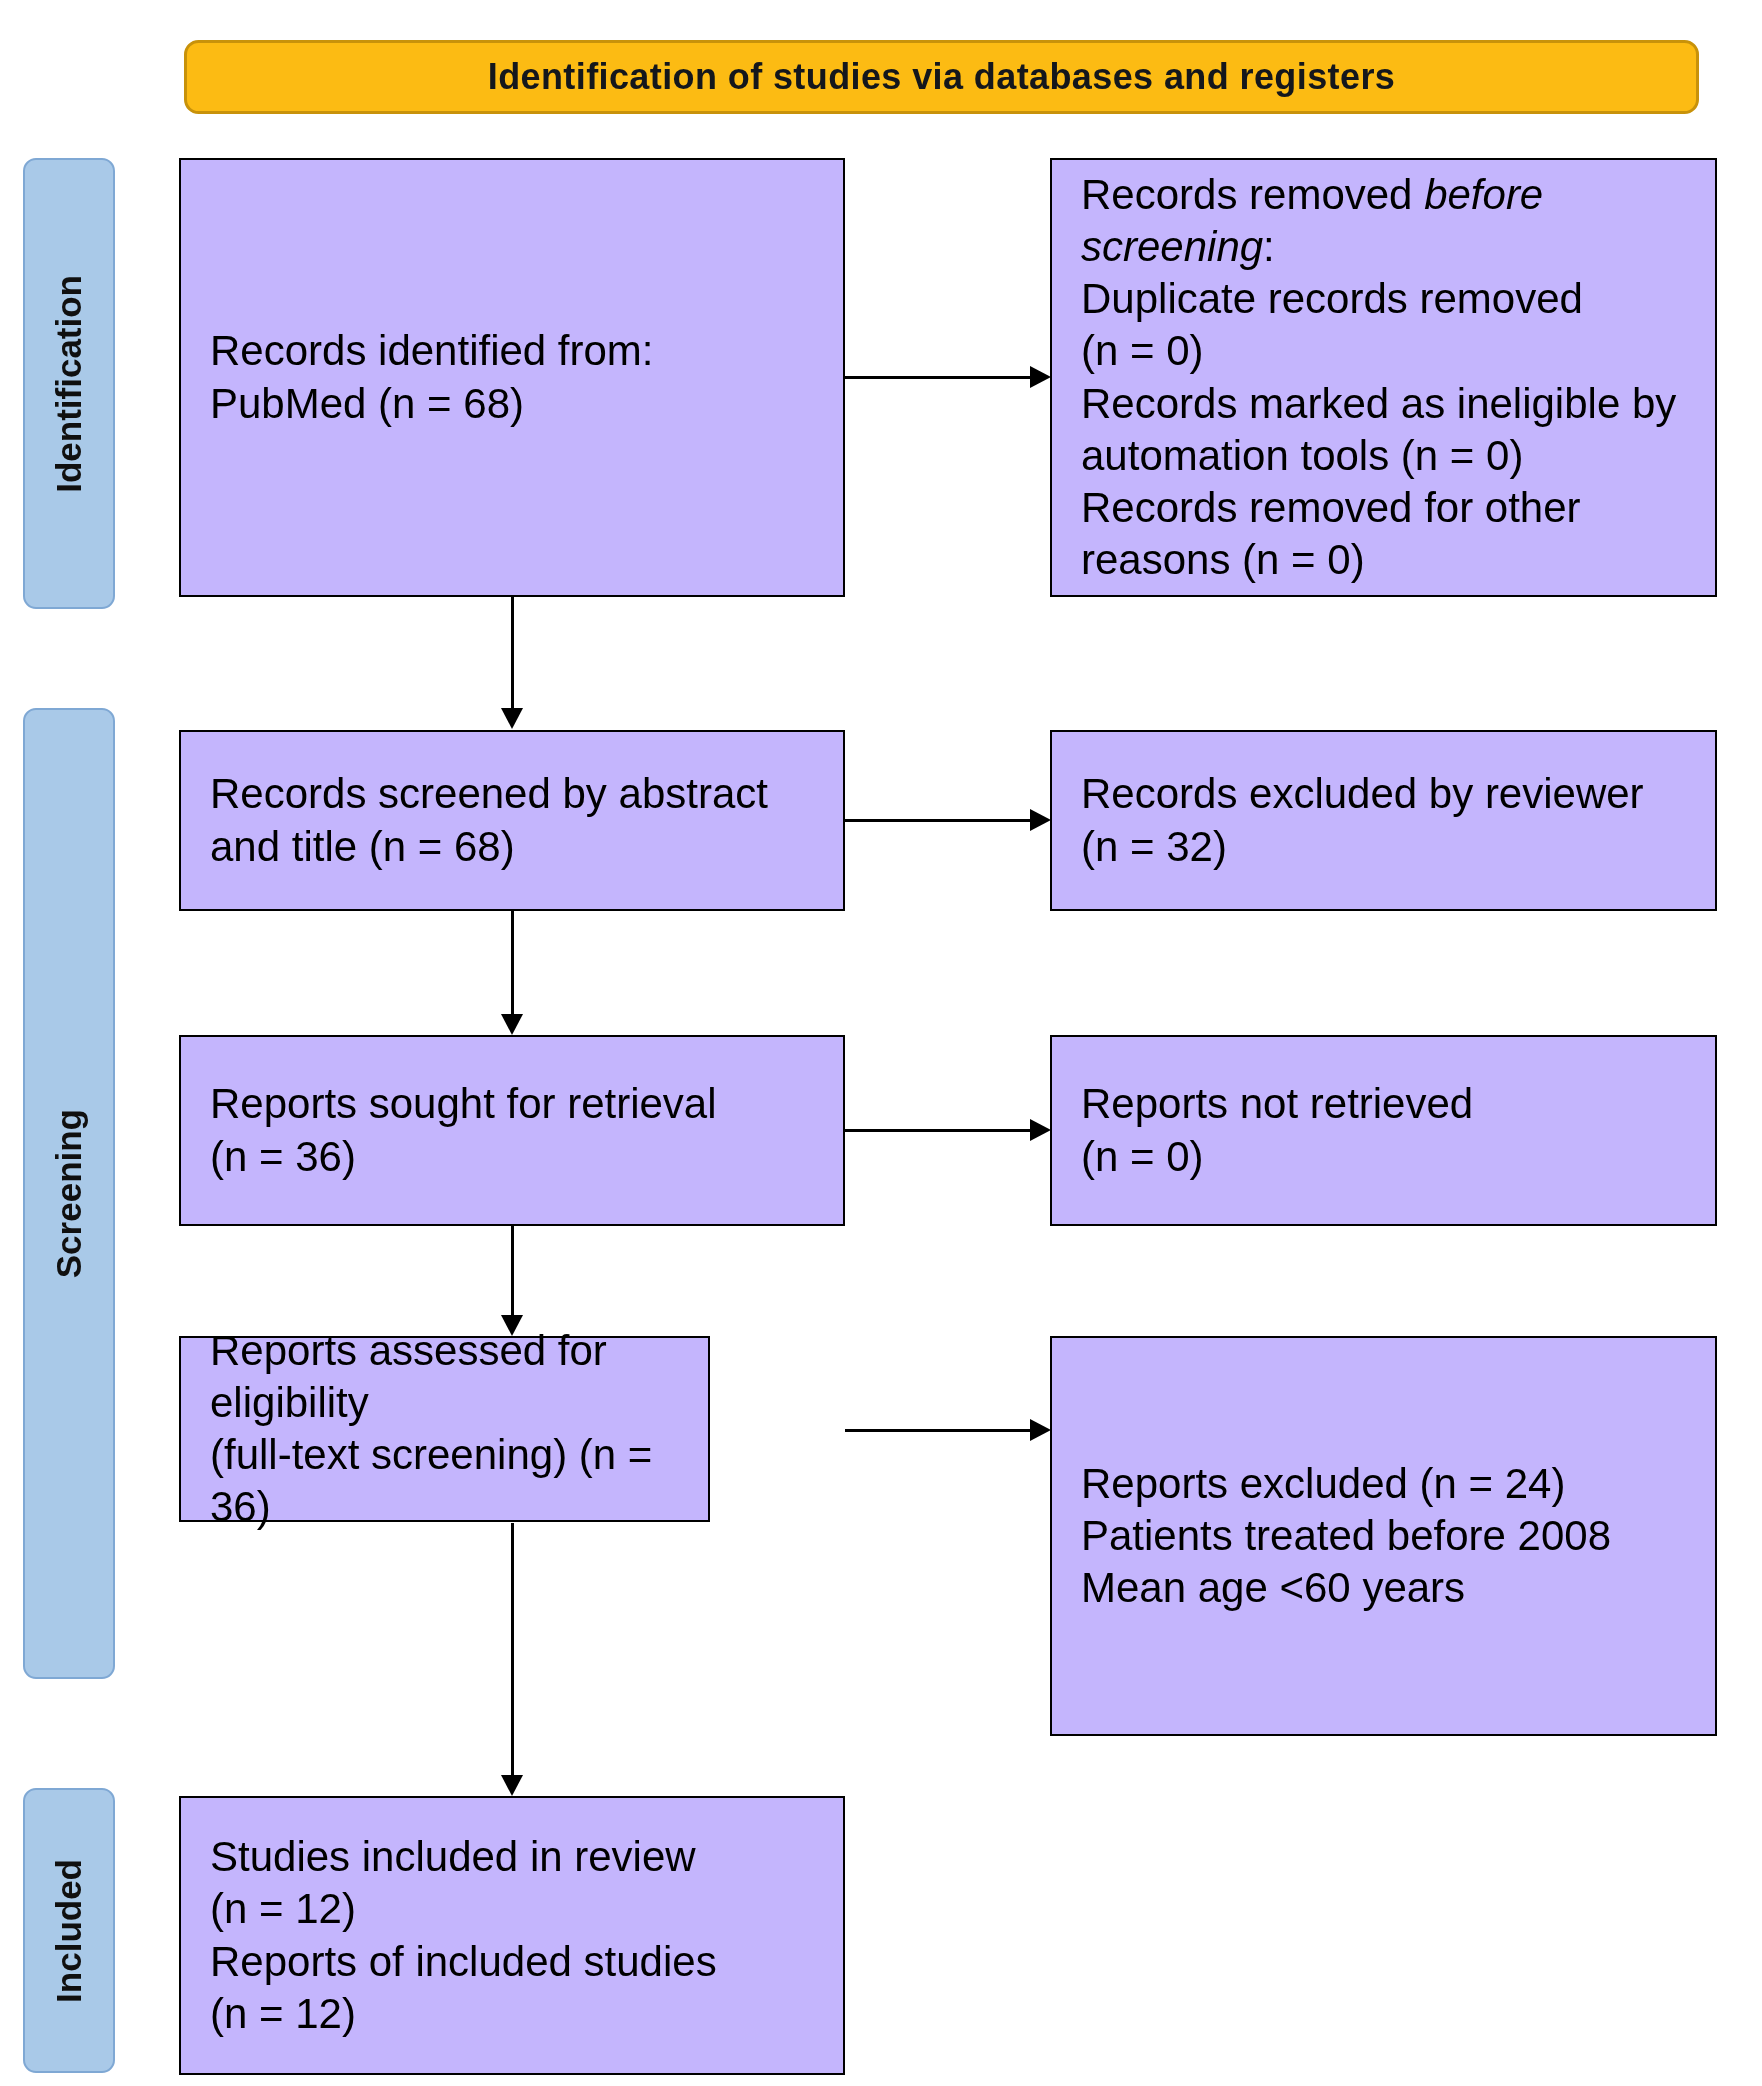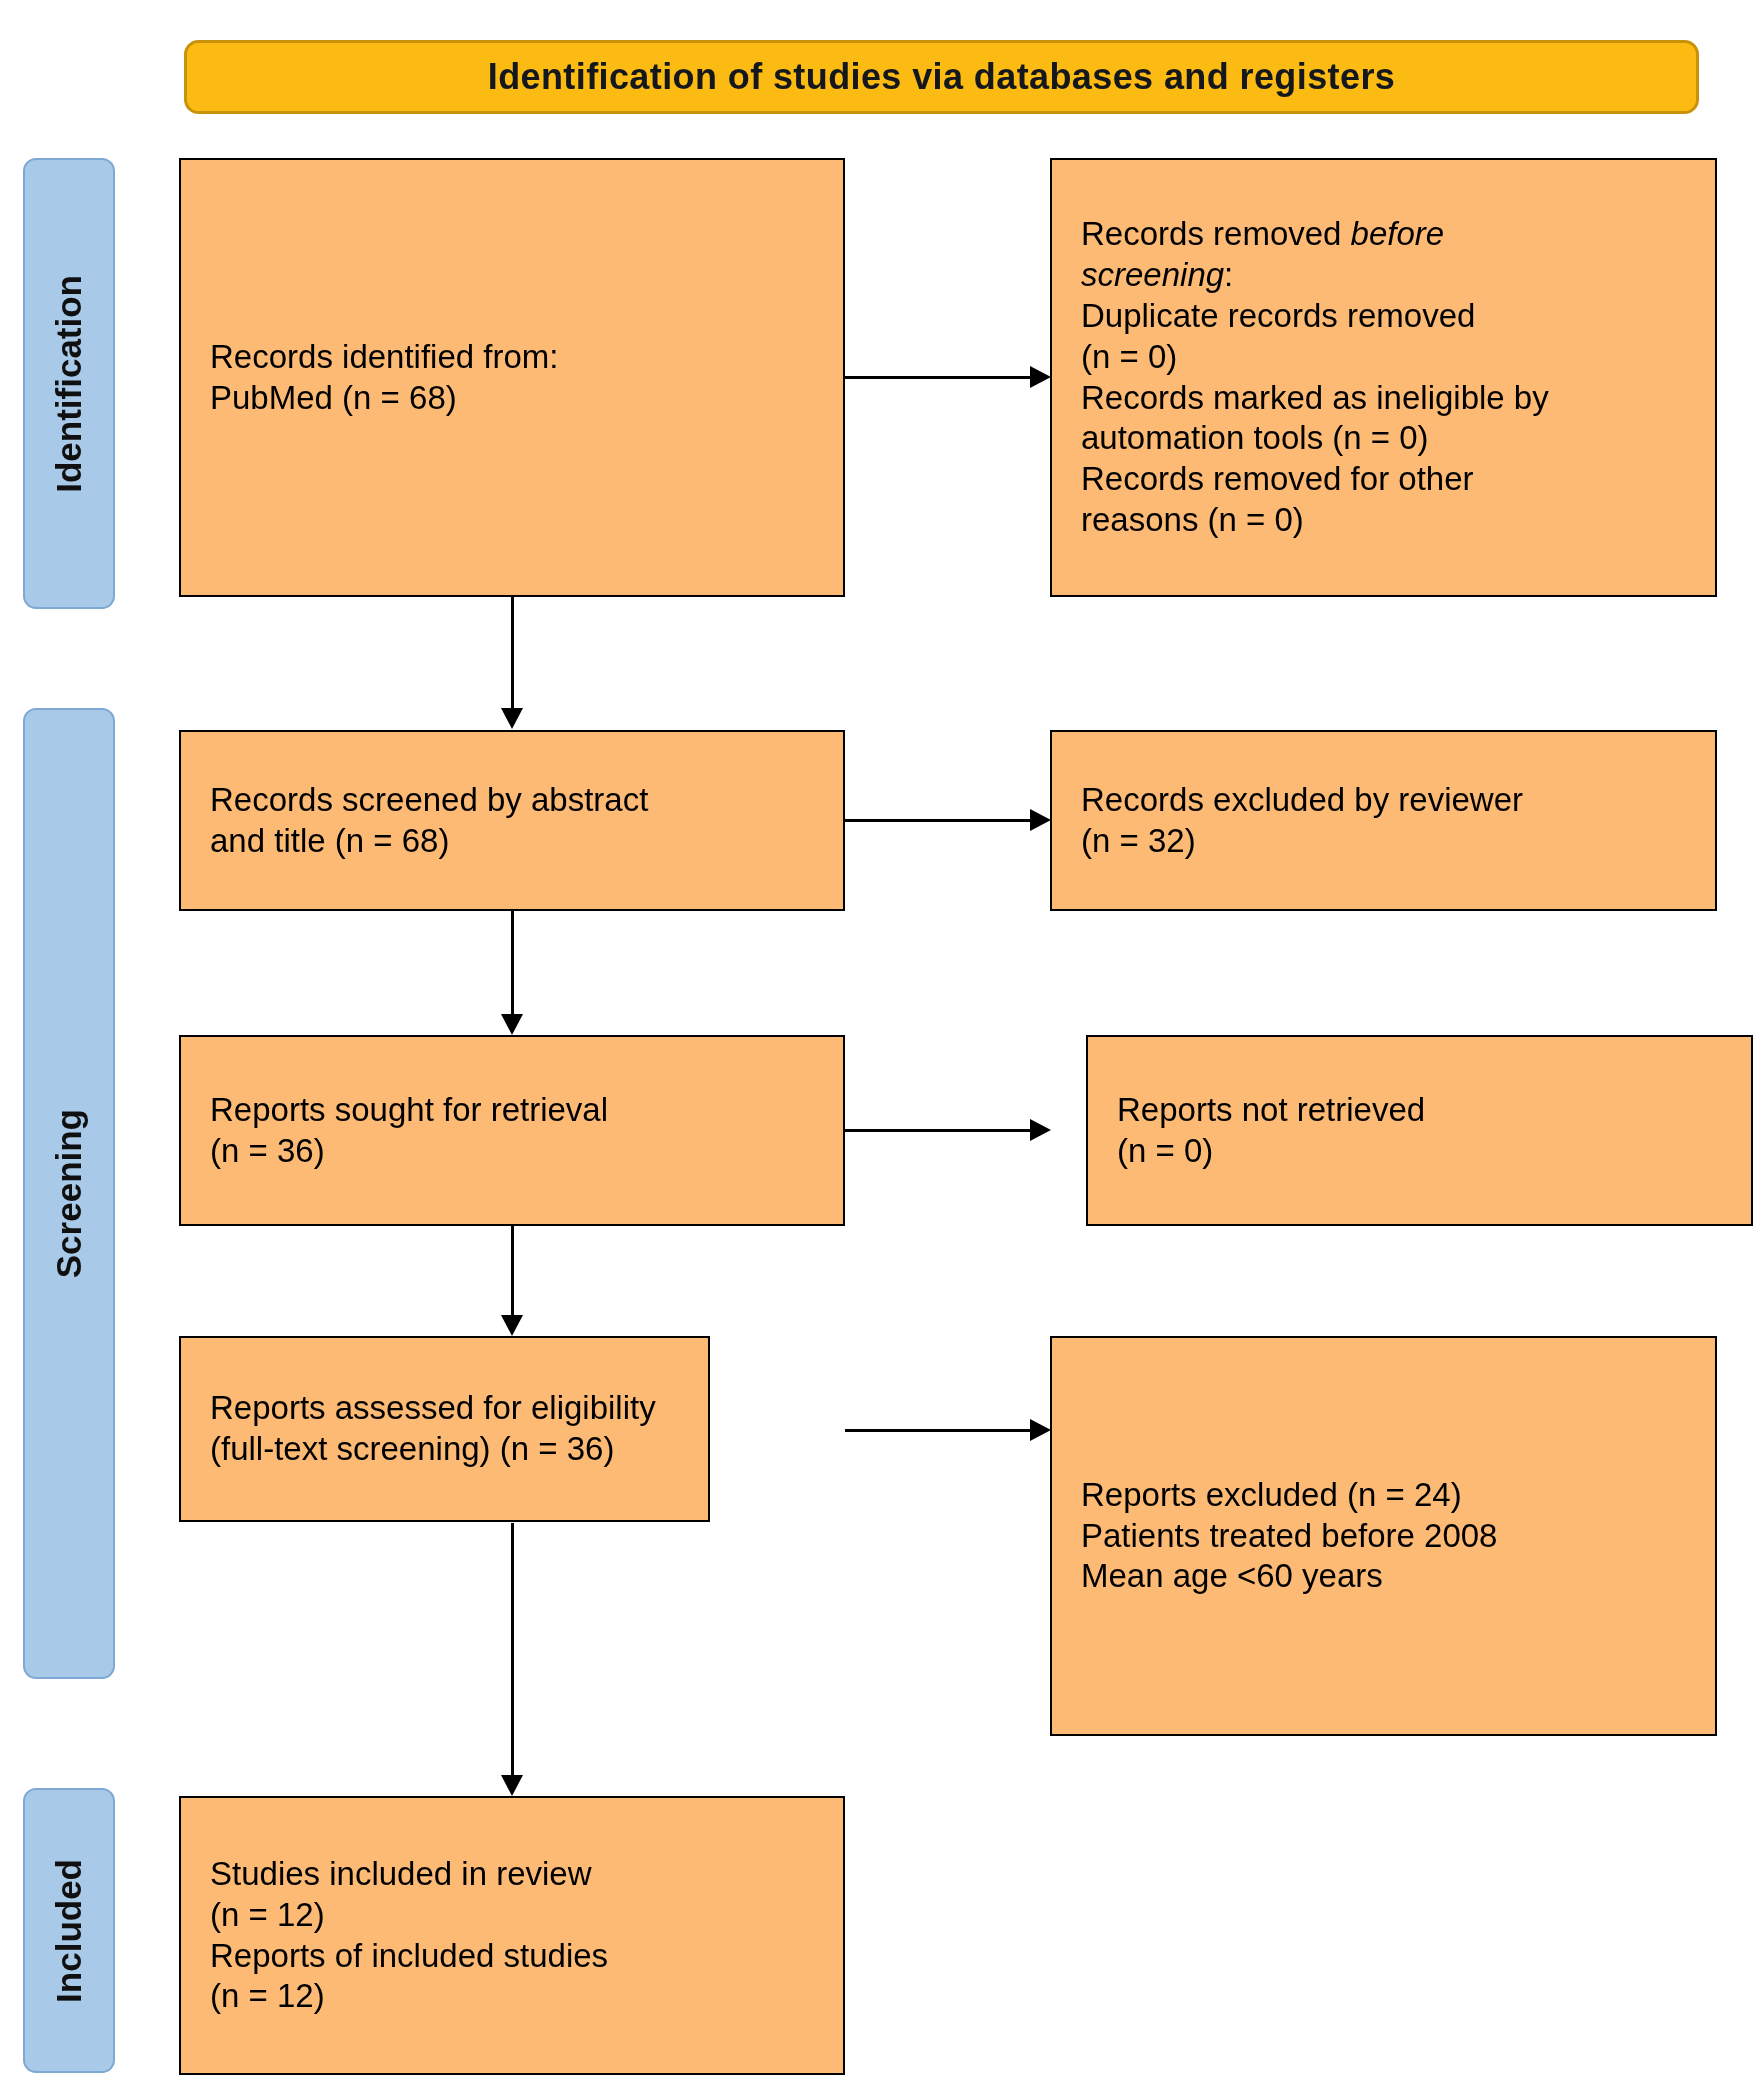--- a/index.html
+++ b/index.html
@@ -55,28 +55,28 @@
     transform: rotate(180deg);
     font-size: 35px;
     font-weight: bold;
     color: #101010;
     white-space: nowrap;
   }
 
   
   .node {
     position: absolute;
-    background: #fdba74;
+    background: #c4b5fd;
     border: 2.4px solid #000000;
     box-sizing: border-box;
     display: flex;
     flex-direction: column;
     justify-content: center;
     padding: 19.3px 29px;
-    font-size: 33px;
+    font-size: 42px;
     line-height: 1.24;
     color: #000000;
   }
   .pre { white-space: pre-line; }
   em { font-style: italic; }
 
   
   .arrow-down { position: absolute; width: 22.6px; }
   .arrow-down .av-shaft {
     position: absolute; left: 9.7px; top: 0; bottom: 19.3px;
@@ -159,21 +159,21 @@
       <div class="pre">Records removed for other
 reasons (n = 0)</div>
     </div>
   </div>
 
   <div class="node" style="left:1050px; top:730px; width:667px; height:181px;">
     <div class="pre">Records excluded by reviewer
 (n = 32)</div>
   </div>
 
-  <div class="node" style="left:1050px; top:1035px; width:667px; height:191px;margin-left:36px;">
+  <div class="node" style="left:1050px; top:1035px; width:667px; height:191px;">
     <div class="pre">Reports not retrieved
 (n = 0)</div>
   </div>
 
   <div class="node" style="left:1050px; top:1336px; width:667px; height:400px;">
     <div>
       <div class="pre">Reports excluded (n = 24)</div>
       <div class="pre">Patients treated before 2008</div>
       <div class="pre">Mean age &lt;60 years</div>
     </div>

